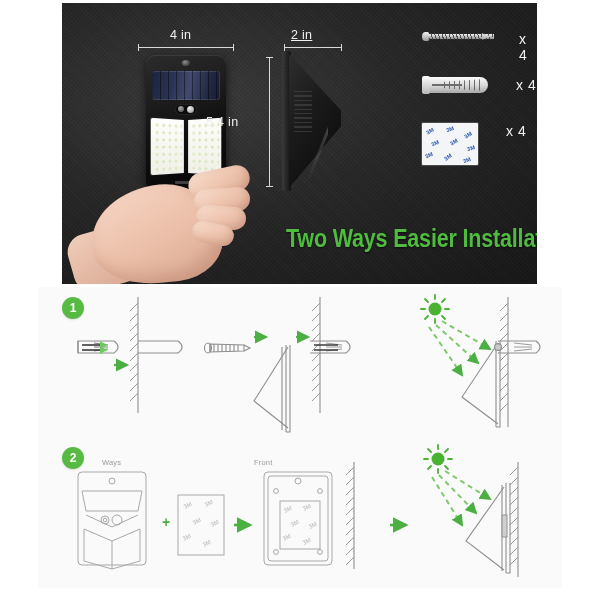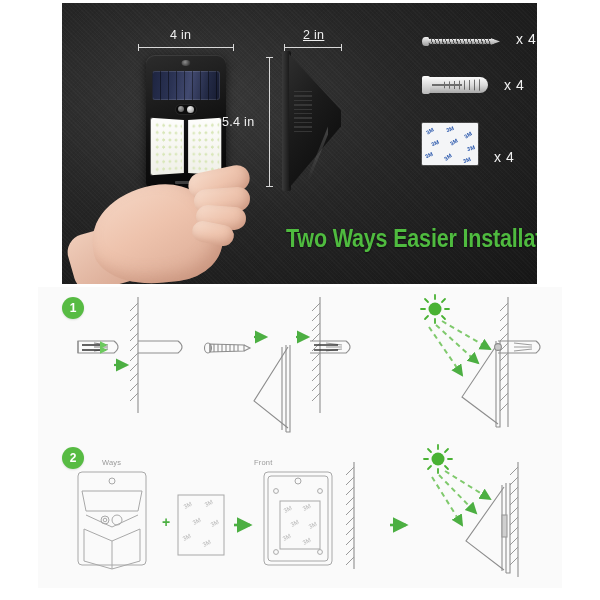--- a/index.html
+++ b/index.html
@@ -126,21 +126,21 @@
     background:repeating-linear-gradient(180deg,#3f3f3f 0 1.3px,transparent 1.3px 4.4px);
     opacity:.75;
   }
   .ps-glint{
     position:absolute;left:24px;top:72px;width:22px;height:58px;
     background:linear-gradient(200deg,rgba(255,255,255,.22),rgba(255,255,255,0));
     clip-path:polygon(0% 100%, 100% 6%, 100% 20%, 14% 100%);
   }
 
   
-  .acc{position:absolute;display:flex;align-items:flex-end;gap:16px;}
+  .acc{position:absolute;display:flex;align-items:flex-start;gap:28px;}
   .acc-count{color:#f2f2f2;font-size:14px;letter-spacing:.6px;}
 
   .screw{position:relative;width:78px;height:11px;}
   .screw-head{
     position:absolute;left:0;top:1px;width:7px;height:9px;border-radius:50% 20% 20% 50%;
     background:linear-gradient(180deg,#f2f2f2,#9b9b9b);
   }
   .screw-shaft{
     position:absolute;left:6px;top:3.2px;width:66px;height:4.6px;
     background:linear-gradient(180deg,#f0f0f0,#bdbdbd 55%,#8c8c8c);
@@ -241,27 +241,27 @@
       <div class="fing f1"></div>
       <div class="fing f2"></div>
       <div class="fing f3"></div>
       <div class="fing f4"></div>
     </div>
 
     <div class="dimline-h" style="left:222px;top:44px;width:58px;">
       <span class="cap-h" style="left:0;"></span>
       <span class="cap-h" style="left:57px;"></span>
     </div>
-    <div class="dimlabel" style="left:241px;top:25px;text-decoration:underline;">2 in</div>
+    <div class="dimlabel" style="left:229px;top:25px;text-decoration:underline;">2 in</div>
 
     <div class="dimline-v" style="left:207px;top:54px;height:130px;">
       <span class="cap-v" style="top:0;"></span>
       <span class="cap-v" style="top:129px;"></span>
     </div>
-    <div class="dimlabel" style="left:160px;top:112px;">5.4 in</div>
+    <div class="dimlabel" style="left:144px;top:112px;">5.4 in</div>
 
     <div class="prod-side">
       <div class="ps-plate"></div>
       <div class="ps-wedge"></div>
       <div class="ps-vents"></div>
       <div class="ps-glint"></div>
     </div>
 
     <div class="acc" style="left:360px;top:28px;">
       <div class="screw">

